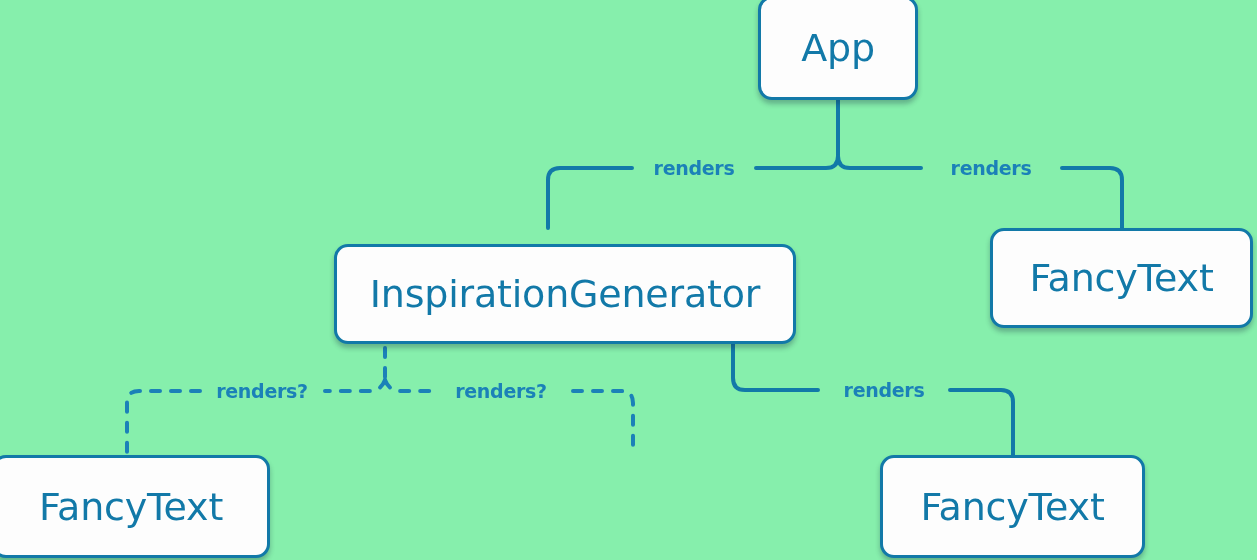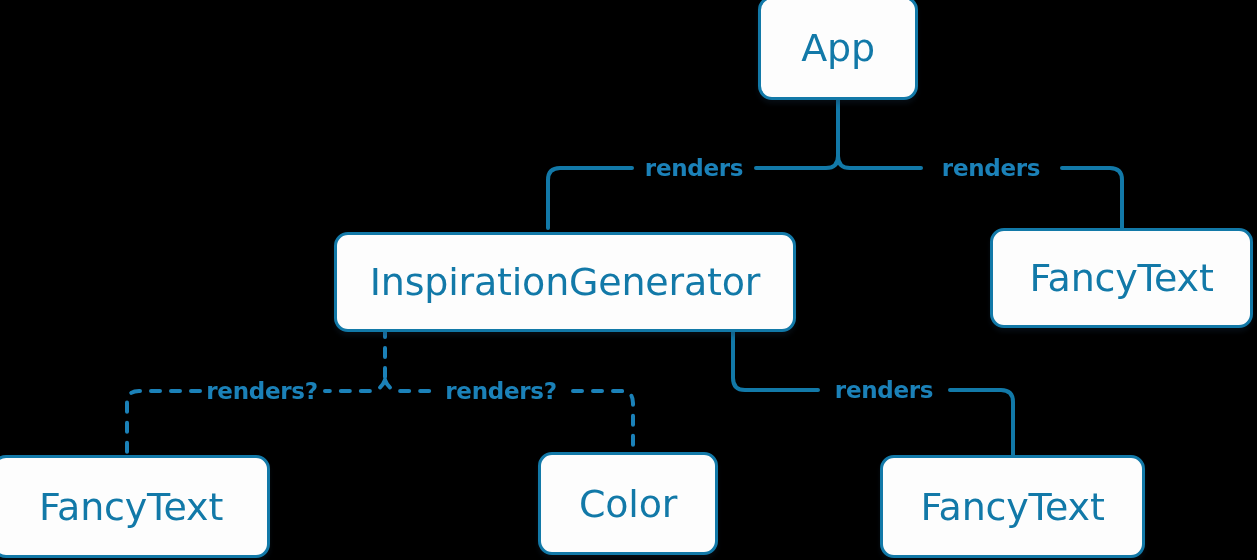--- a/index.html
+++ b/index.html
@@ -4,21 +4,21 @@
 <style>
   html, body {
     margin: 0;
     padding: 0;
     background: #477050;
   }
   #canvas {
     position: relative;
     width: 1257px;
     height: 560px;
-    background: #000000;
+    background: #86efac;
     overflow: hidden;
     font-family: "DejaVu Sans", sans-serif;
   }
   #wires {
     position: absolute;
     left: 0;
     top: 0;
     width: 1257px;
     height: 560px;
   }
@@ -34,21 +34,21 @@
     color: #1279a8;
     font-size: 38px;
     font-weight: 400;
     letter-spacing: -0.2px;
     box-shadow: 0 4px 5px rgba(20,40,60,0.30);
     white-space: nowrap;
   }
   .edge-label {
     position: absolute;
     color: #1b81b8;
-    font-size: 23px;
+    font-size: 19px;
     font-weight: 700;
     letter-spacing: -0.3px;
     white-space: nowrap;
     transform: translate(-50%, -50%);
   }
 </style>
 </head>
 <body>
 
 <div id="canvas">
@@ -69,35 +69,32 @@
     <path d="M 200 391 L 139 391 Q 127 391 127 403 L 127 455" fill="none" stroke="#1b81b8" stroke-width="4" stroke-linecap="round" stroke-dasharray="9 11"></path>
 
     <path d="M 385 380 Q 389 391 401 391 L 430 391" fill="none" stroke="#1b81b8" stroke-width="4" stroke-linecap="round" stroke-dasharray="9 11"></path>
     <path d="M 573 391 L 621 391 Q 633 391 633 403 L 633 452" fill="none" stroke="#1b81b8" stroke-width="4" stroke-linecap="round" stroke-dasharray="9 11"></path>
   </svg>
 
   <div class="node" style="left:758px; top:-4px; width:160px; height:104px;">
     <span>App</span>
   </div>
 
-  <div class="node" style="left:334px; top:232px; width:462px; height:100px;">
+  <div class="node" style="left:334px; top:244px; width:462px; height:100px;">
     <span>InspirationGenerator</span>
   </div>
 
   <div class="node" style="left:990px; top:228px; width:263px; height:100px;">
     <span>FancyText</span>
   </div>
 
   <div class="node" style="left:-8px; top:455px; width:278px; height:103px;">
     <span>FancyText</span>
   </div>
 
-  <div class="node" style="left:538px; top:452px; width:180px; height:103px;">
-    <span>Color</span>
-  </div>
 
   <div class="node" style="left:880px; top:455px; width:265px; height:103px;">
     <span>FancyText</span>
   </div>
 
   <div class="edge-label" style="left:694px; top:168px;">renders</div>
 
   <div class="edge-label" style="left:991px; top:168px;">renders</div>
 
   <div class="edge-label" style="left:262px; top:391px;">renders?</div>

